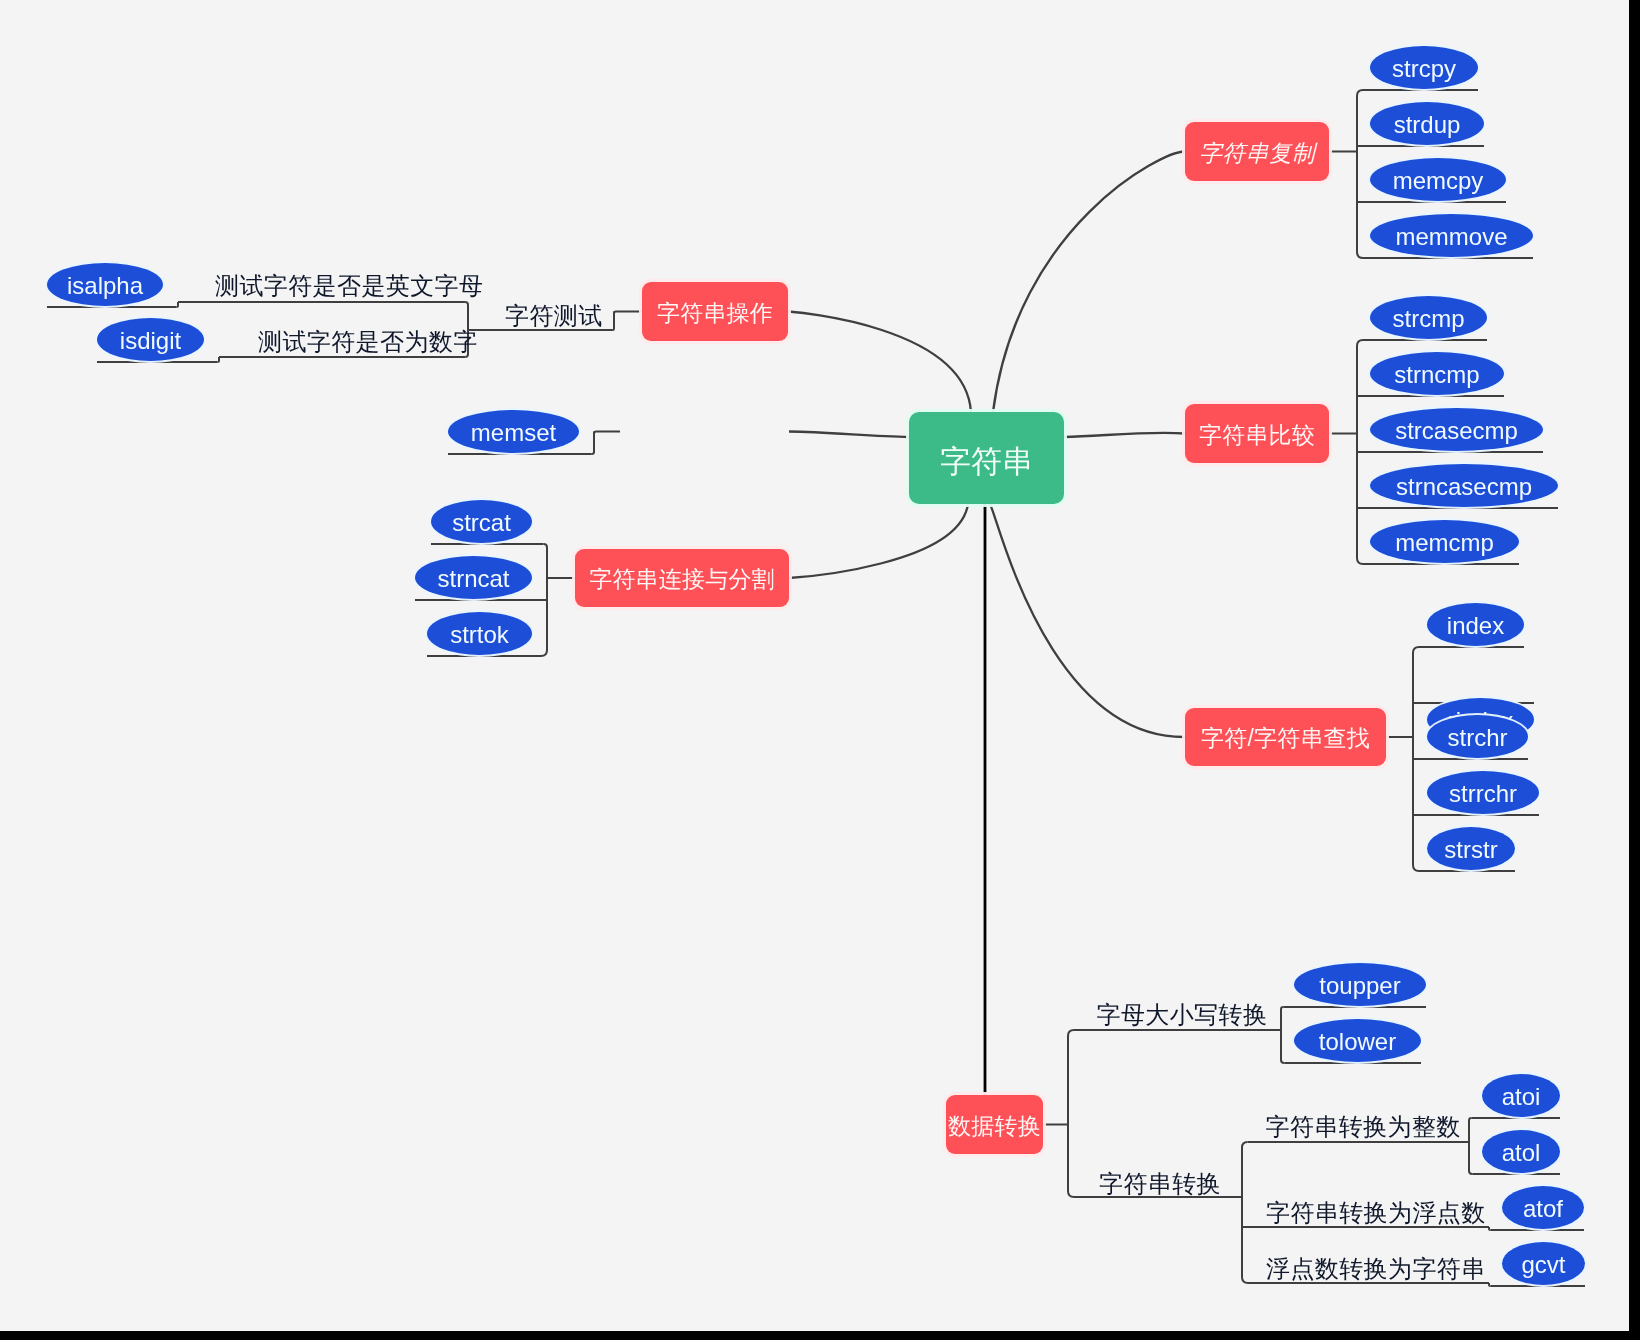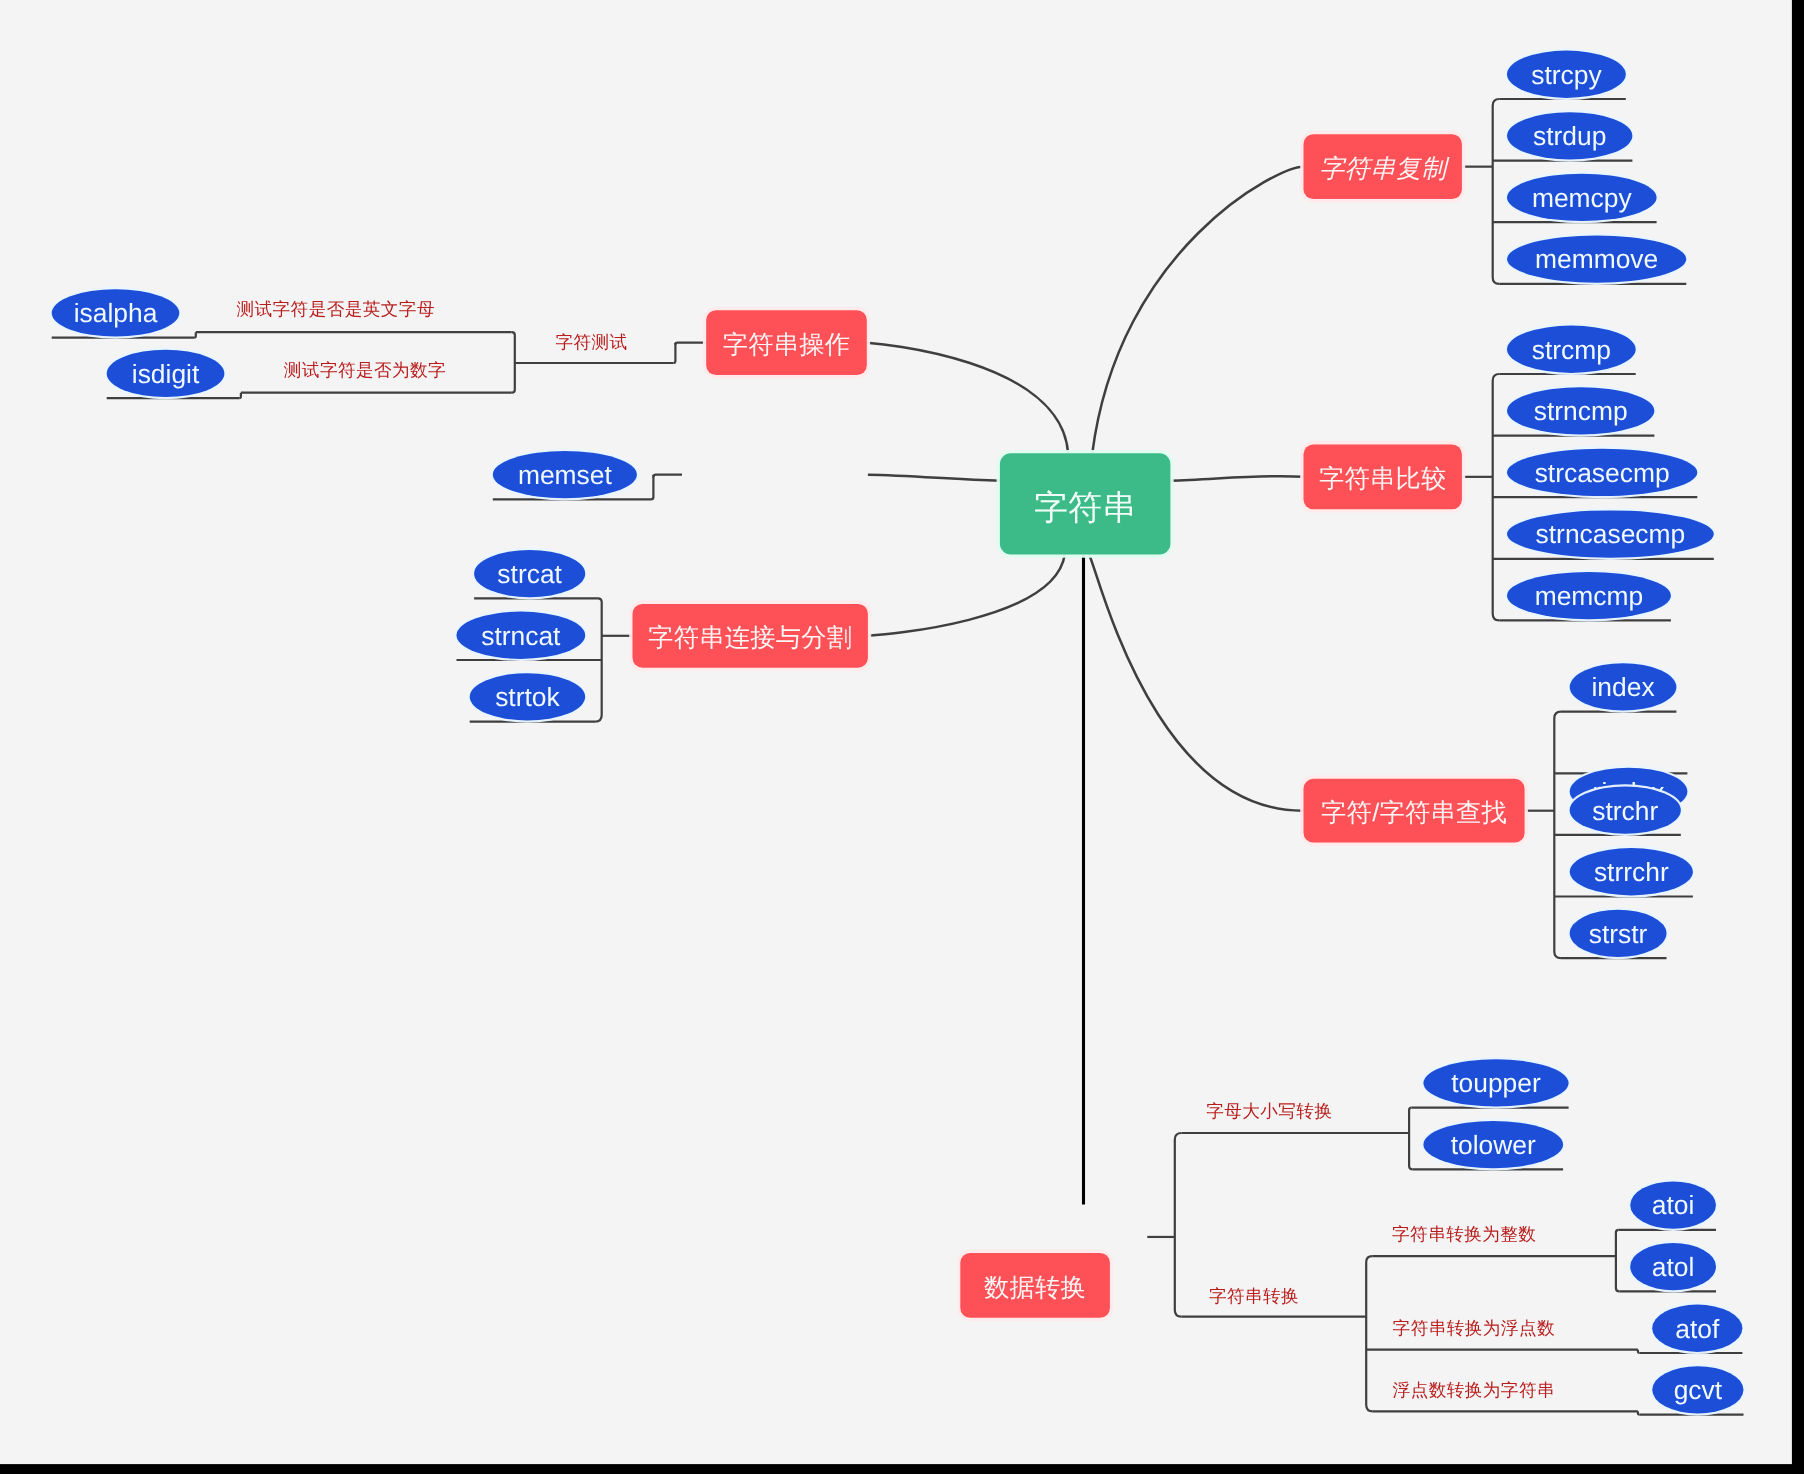--- a/index.html
+++ b/index.html
@@ -8,21 +8,21 @@
           font-family:"Liberation Sans",sans-serif;}
   svg#links{position:absolute;left:0;top:0;width:1629px;height:1331px;pointer-events:none;}
   .node{position:absolute;box-sizing:border-box;display:flex;align-items:center;justify-content:center;
         white-space:nowrap;line-height:1;font-family:"Liberation Sans",sans-serif;}
   .root{background:#3cba87;color:#f2fff9;border-radius:10px;font-size:31px;letter-spacing:0px;padding-top:6px;
         box-shadow:0 0 0 3px rgba(224,252,240,.95);}
   .topic{background:#fd5157;color:#fff6f6;border-radius:9px;font-size:23px;letter-spacing:0.2px;padding-top:3px;
         box-shadow:0 0 0 3px rgba(255,234,234,.95);}
   .leaf{background:#1d4ed8;color:#f0faff;border-radius:50%;font-size:24px;padding-top:3px;
         box-shadow:0 0 0 2px rgba(232,245,255,.97);}
-  .plain{color:#b91c1c;font-size:16px;background:transparent;letter-spacing:0.4px;}
+  .plain{color:#0f172a;font-size:24px;background:transparent;letter-spacing:0.4px;}
 </style>
 </head>
 <body>
 
 <div id="canvas">
   <svg id="links" viewBox="0 0 1629 1331">
       <path d="M 993 412 C 1017 226 1162 151 1185 151.5" fill="none" stroke="#3f3f3f" stroke-width="2.3" stroke-linecap="butt" stroke-linejoin="round"></path>
       <path d="M 1329 151.5 L 1357 151.5" fill="none" stroke="#3f3f3f" stroke-width="2" stroke-linecap="butt" stroke-linejoin="round"></path>
       <path d="M 1363 90 Q 1357 90 1357 96 L 1357 252 Q 1357 258 1363 258" fill="none" stroke="#3f3f3f" stroke-width="2" stroke-linecap="butt" stroke-linejoin="round"></path>
       <path d="M 1363 90 L 1478 90" fill="none" stroke="#3f3f3f" stroke-width="2" stroke-linecap="butt" stroke-linejoin="round"></path>
@@ -116,21 +116,21 @@
     <div class="node plain" style="left: 505px; top: 304px;">字符测试</div>
     <div class="node plain" style="left: 215px; top: 274px;">测试字符是否是英文字母</div>
     <div class="node leaf" style="left: 47px; top: 262.5px; width: 116px; height: 43px;">isalpha</div>
     <div class="node plain" style="left: 258px; top: 330px;">测试字符是否为数字</div>
     <div class="node leaf" style="left: 97px; top: 317.5px; width: 107px; height: 43px;">isdigit</div>
     <div class="node leaf" style="left: 448px; top: 409.5px; width: 131px; height: 43px;">memset</div>
     <div class="node topic" style="left: 575px; top: 549px; width: 214px; height: 58px;">字符串连接与分割</div>
     <div class="node leaf" style="left: 431px; top: 499.5px; width: 101px; height: 43px;">strcat</div>
     <div class="node leaf" style="left: 415px; top: 555.5px; width: 117px; height: 43px;">strncat</div>
     <div class="node leaf" style="left: 427px; top: 611.5px; width: 105px; height: 43px;">strtok</div>
-    <div class="node topic" style="left: 873px; top: 1095px; width: 136px; height: 59px; margin-top: 44px;">数据转换</div>
+    <div class="node topic" style="left: 946px; top: 1095px; width: 97px; height: 59px;">数据转换</div>
     <div class="node plain" style="left: 1096.5px; top: 1003px;">字母大小写转换</div>
     <div class="node leaf" style="left: 1294px; top: 962.5px; width: 132px; height: 43px;">toupper</div>
     <div class="node leaf" style="left: 1294px; top: 1018.5px; width: 127px; height: 43px;">tolower</div>
     <div class="node plain" style="left: 1099px; top: 1172px;">字符串转换</div>
     <div class="node plain" style="left: 1265.5px; top: 1115px;">字符串转换为整数</div>
     <div class="node leaf" style="left: 1482px; top: 1073.5px; width: 78px; height: 43px;">atoi</div>
     <div class="node leaf" style="left: 1482px; top: 1129.5px; width: 78px; height: 43px;">atol</div>
     <div class="node plain" style="left: 1266px; top: 1201px;">字符串转换为浮点数</div>
     <div class="node leaf" style="left: 1502px; top: 1185.5px; width: 82px; height: 43px;">atof</div>
     <div class="node plain" style="left: 1266px; top: 1257px;">浮点数转换为字符串</div>

